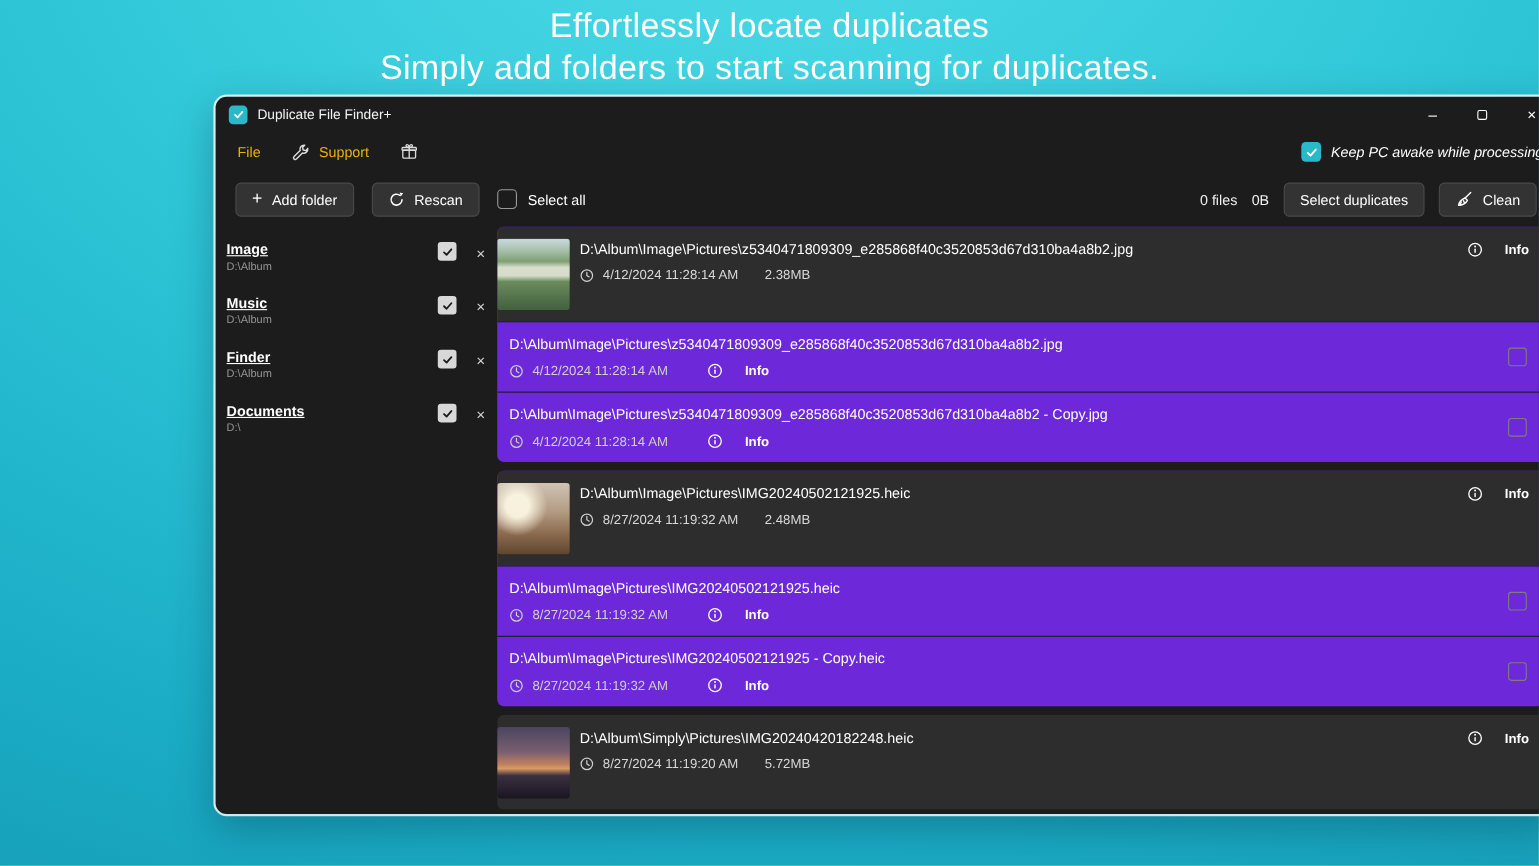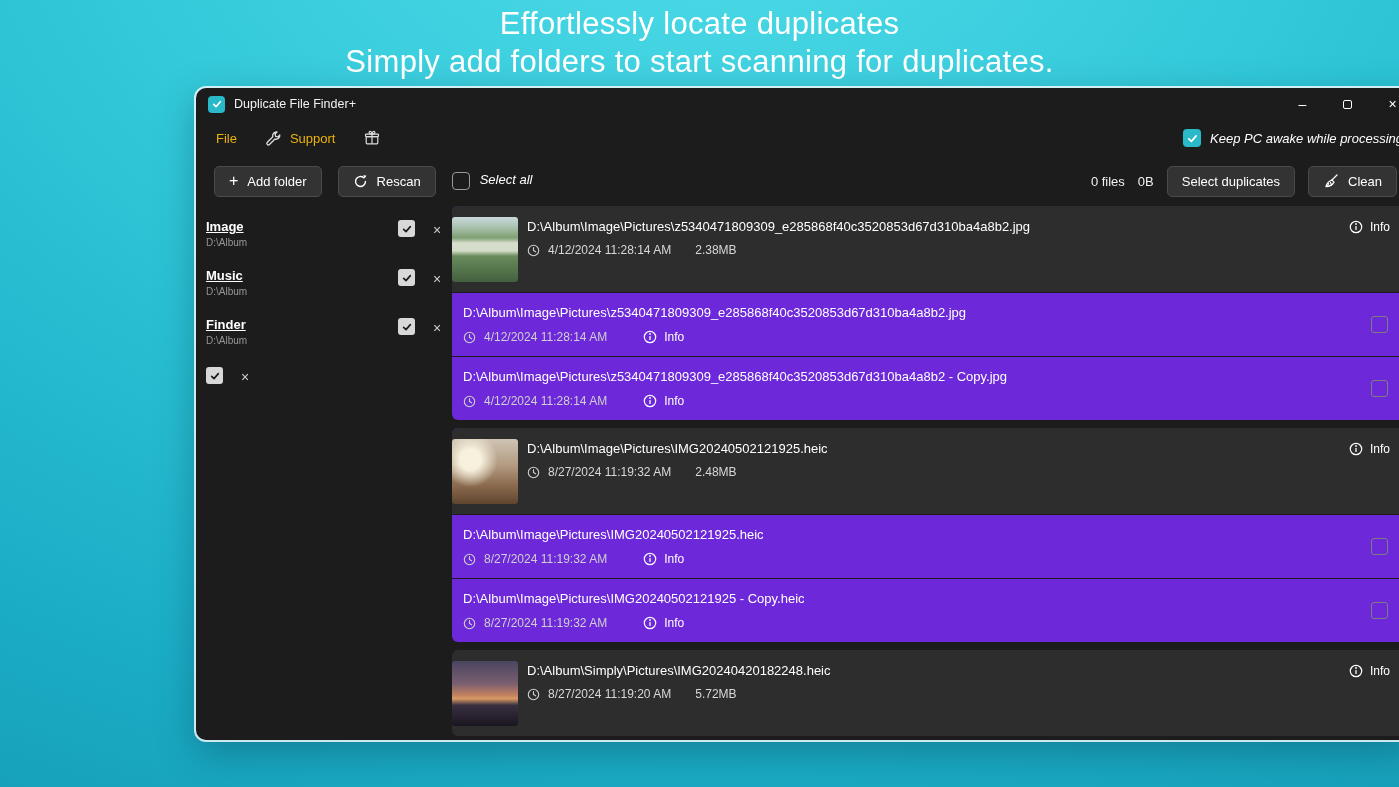--- a/index.html
+++ b/index.html
@@ -43,21 +43,21 @@
   .cb-row { width:17px; height:17px; border:1px solid #7d7d7d; border-radius:3px; background:transparent; flex:none; }
 
   
   .toolbar { height:50px; display:flex; align-items:center; padding:0 18px; gap:16px; }
   .btn {
     height:31px; background:#333333; border:1px solid #4a4a4a; border-radius:5px;
     color:#fff; font-size:13px; font-family:inherit; padding:0 14px;
     display:inline-flex; align-items:center; gap:9px; cursor:default;
   }
   .btn .plus-glyph { font-size:16px; line-height:1; margin-top:-1px; }
-  .select-all-wrap { display:flex; gap:10px; font-size:13px;font-style:italic; }
+  .select-all-wrap { display:flex; align-items:center; gap:10px; font-size:13px; }
   .toolbar-right { margin-left:auto; display:flex; align-items:center; gap:13px; font-size:13px; }
   .stat { color:#f0f0f0; }
 
   
   .content { display:flex; height:534px; overflow:hidden; }
   .sidebar { width:256px; flex:none; padding:13px 4px 0 10px; }
   .side-item { display:flex; align-items:flex-start; height:38px; margin-bottom:11px; }
   .side-texts { flex:1; }
   .side-name { font-size:13px; font-weight:700; color:#fff;text-decoration:underline; }
   .side-path { font-size:10px; color:#969696; margin-top:3px; }
@@ -75,21 +75,21 @@
       linear-gradient(180deg, #9ab895 0%, #6e9160 55%, #42603e 100%); }
   .thumb-2 { background:
       radial-gradient(circle at 28% 32%, rgba(250,245,225,.95) 0 16%, transparent 42%),
       linear-gradient(180deg, #cfc4b4 0%, #b39b82 40%, #8a6a4e 72%, #5f452f 100%); }
   .thumb-3 { background:
       linear-gradient(180deg, #4a4560 0%, #7a5f70 35%, #c08060 52%, #d99a64 58%, #3a3040 68%, #191520 100%); }
   .g-texts { flex:1; padding-top:2px; }
   .g-path { font-size:13px; color:#fff; }
   .g-meta { margin-top:9px; display:flex; align-items:center; gap:8px; font-size:12px; color:#d8d8d8; }
   .g-size { margin-left:16px; }
-  .info-chip { display:flex; align-items:center; gap:7px; font-size:12px; font-weight:400; color:#fff; }
+  .info-chip { display:flex; align-items:center; gap:20px; font-size:12px; font-weight:700; color:#fff; }
   .group-header .info-chip { margin-left:16px; padding-top:3px; flex:none; }
 
   .child-row { display:flex; align-items:center; padding:12px 16px 12px 11px; border-top:1px solid #1d1d1d; }
   .c-texts { flex:1; }
   .c-path { font-size:13px; color:#fff; }
   .c-meta { margin-top:10px; display:flex; align-items:center; gap:8px; font-size:12px; color:#d0d0d0; }
   .c-meta .info-chip { margin-left:28px; }
   .child-row .cb-row { margin-left:12px; }
 
   .icon-svg { display:block; }
@@ -231,20 +231,24 @@
           </div>
           <span class="cb-side">
             <svg class="icon-svg" width="10" height="10" viewBox="0 0 12 12">
                 <path d="M2 6.5 L4.8 9.2 L10 3.2" stroke="#1c1c1c" stroke-width="2" fill="none" stroke-linecap="round" stroke-linejoin="round"></path>
               </svg>
           </span>
           <button class="side-x">×</button>
         </div>
 
         <div class="side-item">
+          <div class="side-texts">
+            <div class="side-name">Documents</div>
+            <div class="side-path">D:\</div>
+          </div>
           <span class="cb-side">
             <svg class="icon-svg" width="10" height="10" viewBox="0 0 12 12">
                 <path d="M2 6.5 L4.8 9.2 L10 3.2" stroke="#1c1c1c" stroke-width="2" fill="none" stroke-linecap="round" stroke-linejoin="round"></path>
               </svg>
           </span>
           <button class="side-x">×</button>
         </div>
 
       </div>
 

